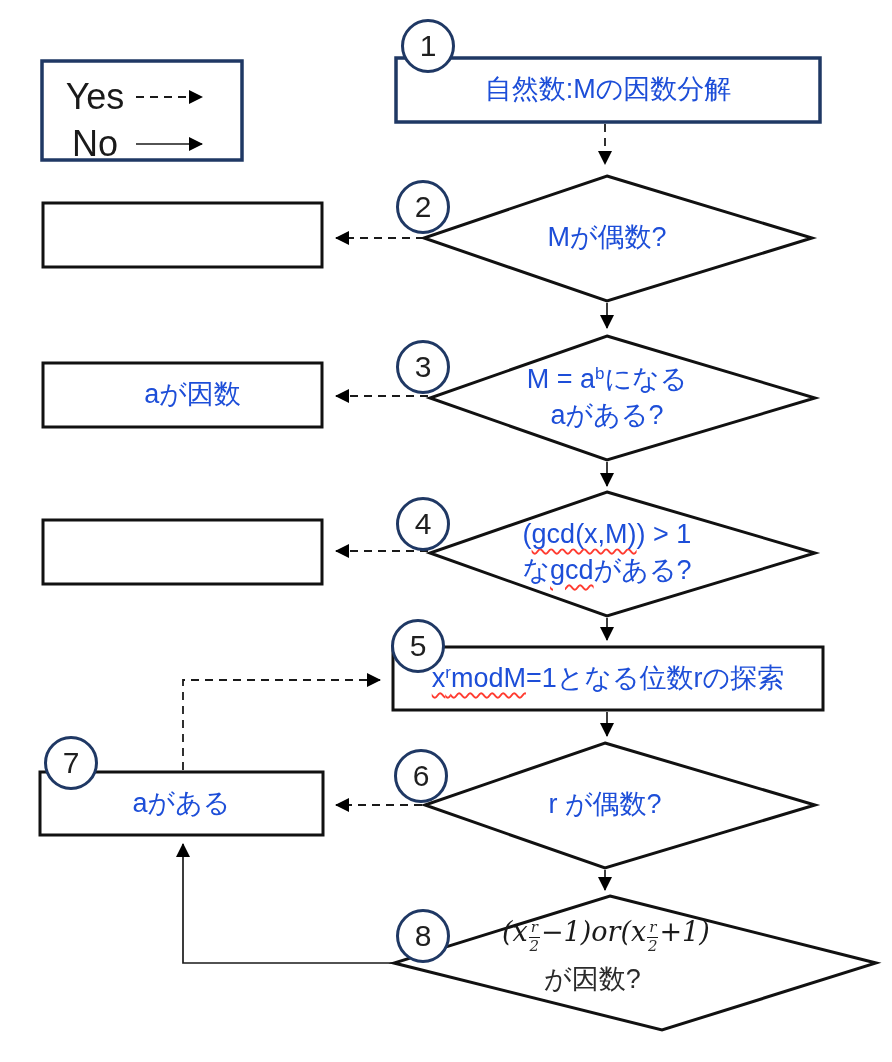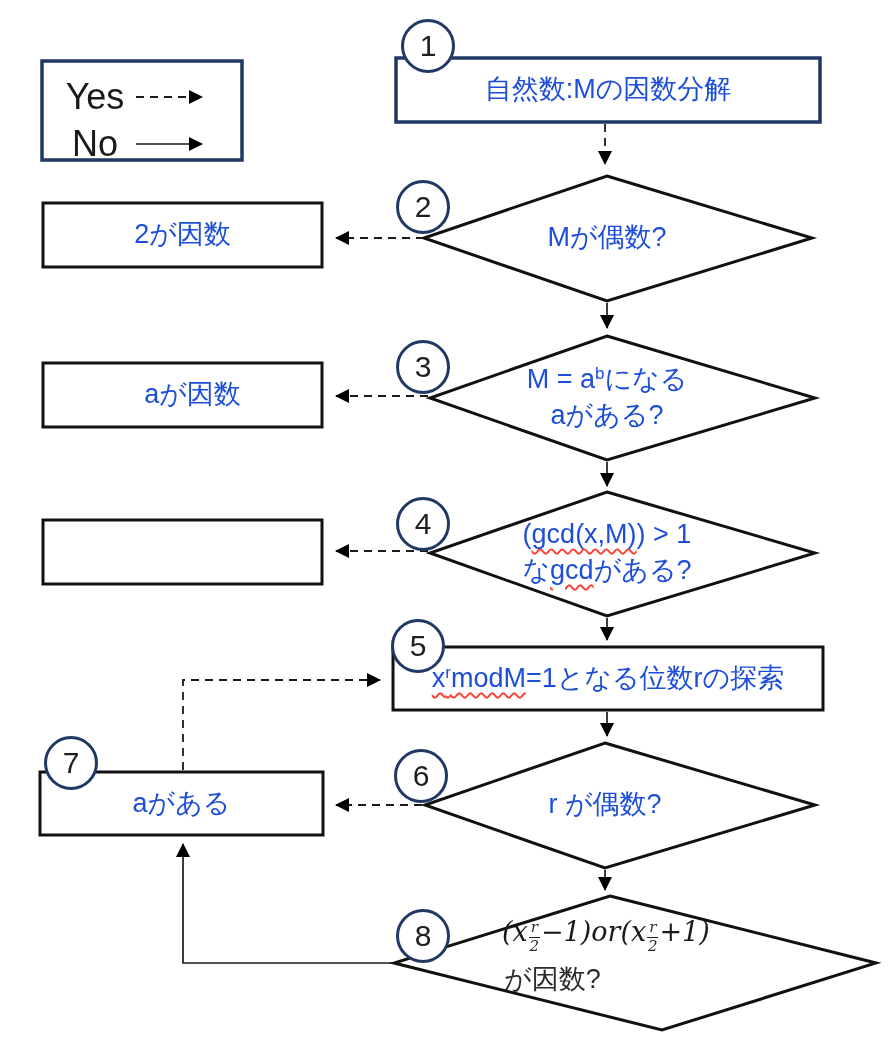--- a/index.html
+++ b/index.html
@@ -29,21 +29,21 @@
   .math { font-family:"DejaVu Serif","Liberation Serif",serif; font-style:italic; color:#1a1a1a; }
   .frac {
     display:inline-flex; flex-direction:column; align-items:center;
     font-size:15px; line-height:1.05; vertical-align:9px; margin:0 1px;
     font-family:"DejaVu Serif","Liberation Serif",serif; font-style:italic;
   }
   .frac .fnum { border-bottom:1.6px solid #1a1a1a; padding:0 2px 1px 2px; }
   .frac .fden { padding-top:1px; }
   .t8-block { position:absolute; left:502px; top:916px; width:300px; text-align:left; }
   .t8-line1 { font-size:27px; }
-  .t8-line2 { font-size:27px; margin-top:6px; padding-left:2px; }
+  .t8-line2 { font-size:27px; margin-top:6px; padding-left:2px;margin-left:40px; }
   .two-line { flex-direction:column; line-height:1.32; }
 </style>
 </head>
 <body>
 
 <div class="canvas">
 
   <svg class="layer" viewBox="0 0 892 1062">
     <defs>
       <marker id="ah" markerUnits="userSpaceOnUse" markerWidth="16" markerHeight="16" refX="13" refY="7" orient="auto">
@@ -111,23 +111,20 @@
       <span>8</span>
     </div>
 
   <div class="label" style="left:396px; top:58px; width:424px; height:64px;">
     <span>自然数:Mの因数分解</span>
   </div>
 
   <div class="label" style="left:457px; top:206px; width:300px; height:64px;">
     <span>Mが偶数?</span>
   </div>
-  <div class="label" style="left:43px; top:203px; width:279px; height:64px;">
-    <span>2が因数</span>
-  </div>
 
   <div class="label two-line" style="left:450px; top:360px; width:314px; height:76px;">
     <div><span>M = a</span><span class="exp">b</span><span>になる</span></div>
     <div>aがある?</div>
   </div>
   <div class="label" style="left:43px; top:363px; width:279px; height:64px;margin-left:10px;">
     <span>aが因数</span>
   </div>
 
   <div class="label two-line" style="left:450px; top:515px; width:314px; height:76px;">

